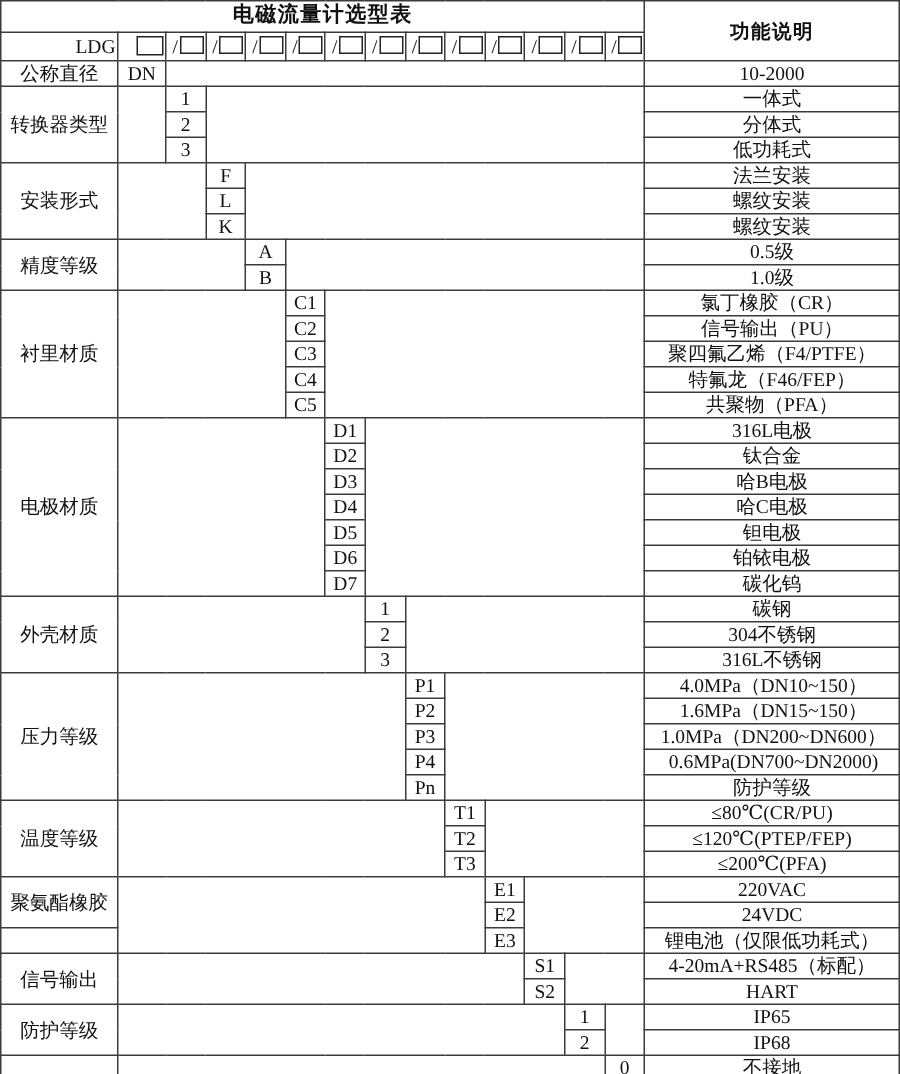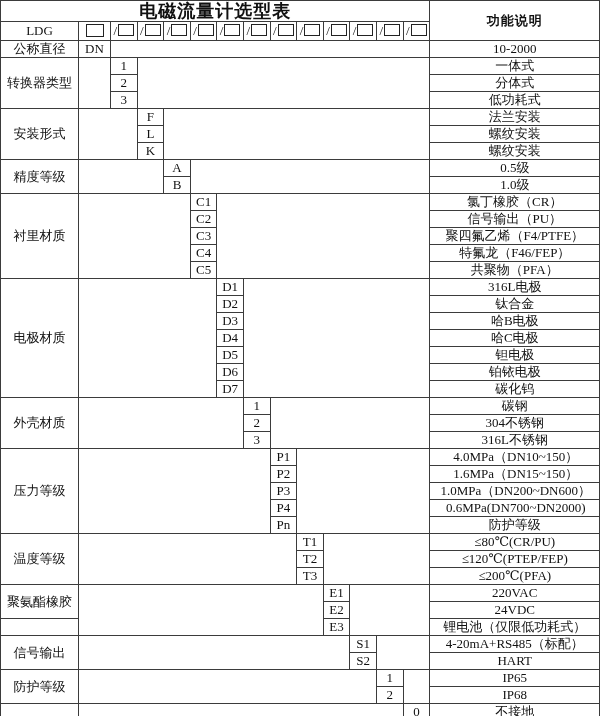--- a/index.html
+++ b/index.html
@@ -27,32 +27,33 @@
     padding: 0 1px;
     text-align: center;
     vertical-align: middle;
     font-size: 13px;
     line-height: 1.05;
     overflow: hidden;
     white-space: nowrap;
   }
   tr.title-row td.title {
     height: 20px;
-    font-size: 18px;
+    font-size: 14px;
     font-weight: bold;
     letter-spacing: 1px;
   }
   td.func-hd {
     font-size: 14px;
     font-weight: bold;
     letter-spacing: 1px;
   }
   tr.model-row td {
     height: 18px;
     font-size: 13px;
+    text-align: right;
   }
   td.model-prefix {
     text-align: left;
     padding-left: 5px;
   }
   td.slot { padding: 0; }
   .box {
     display: inline-block;
     width: 14px;
     height: 10px;

